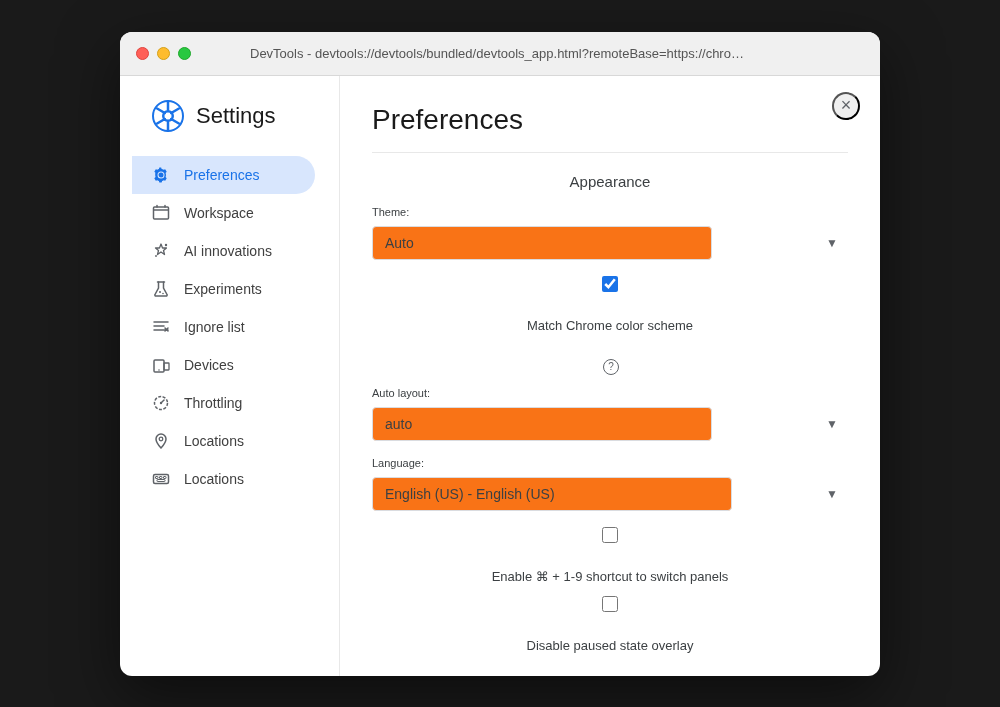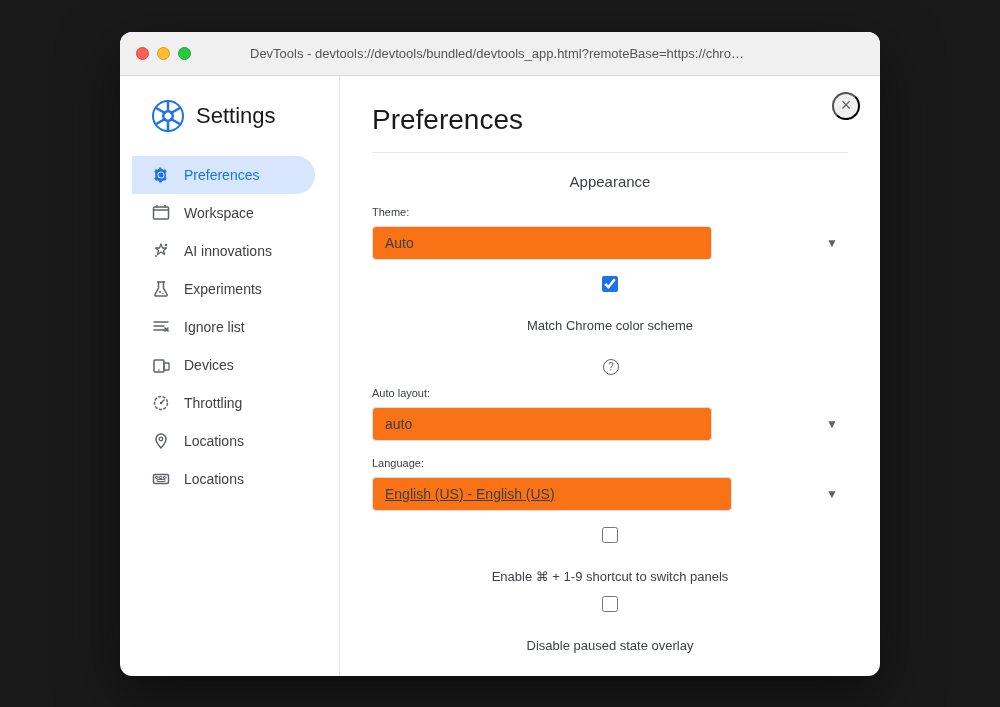--- a/index.html
+++ b/index.html
@@ -241,21 +241,20 @@
       justify-content: center;
       font-size: 10px;
       color: #5f6368;
       cursor: pointer;
       margin-left: 2px;
       flex-shrink: 0;
     }
 
     .language-select {
       width: 360px;
-      text-decoration: underline;
     }
   </style>
 </head>
 <body>
 
 <div class="window">
 
   <div class="titlebar">
     <div class="traffic-lights">
       <div class="traffic-light close"></div>

